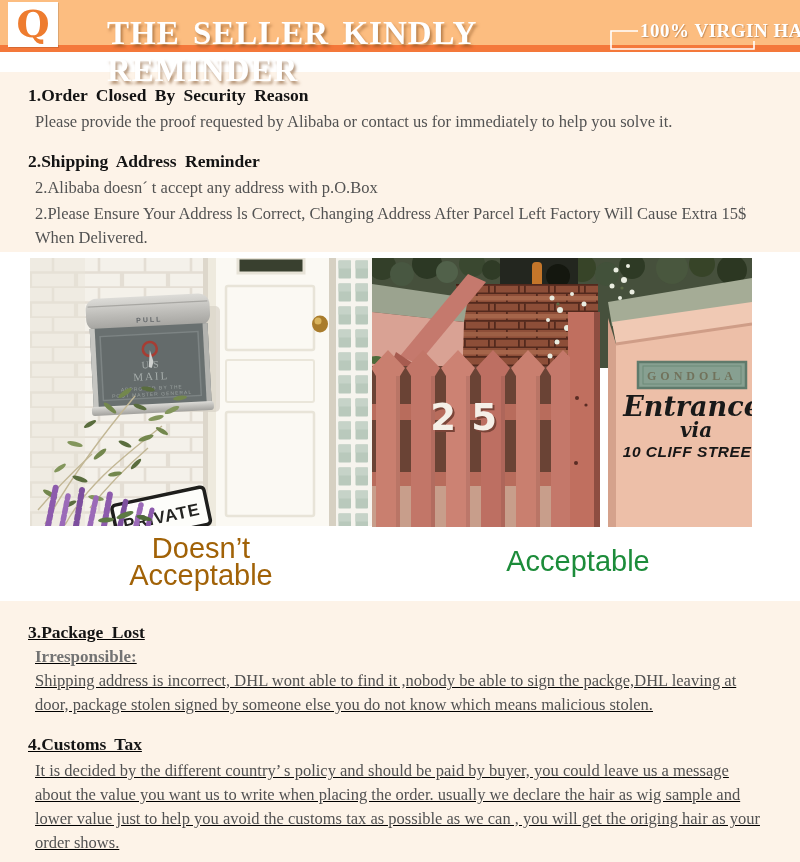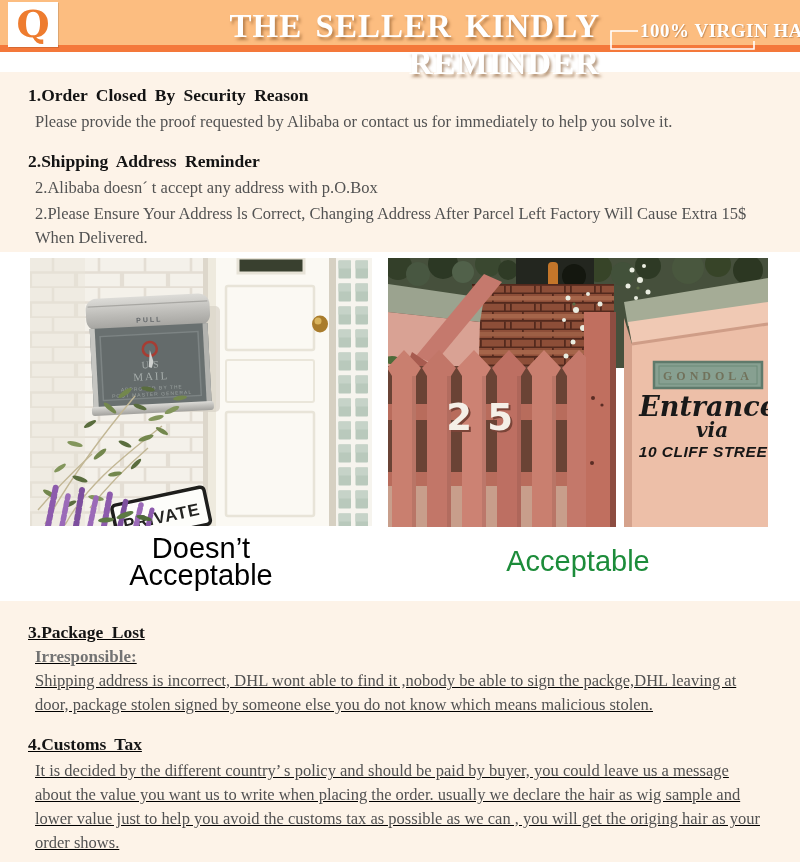--- a/index.html
+++ b/index.html
@@ -4,44 +4,44 @@
 <style>
   html,body{margin:0;padding:0;}
   .page{width:800px;height:862px;background:#fdf3e8;position:relative;overflow:hidden;
         font-family:"Liberation Serif",serif;}
   
   .band{position:relative;width:800px;height:45px;background:#fcbd80;}
   .strip{width:800px;height:7px;background:#f4783a;}
   .gap{width:800px;height:20px;background:#ffffff;}
   .logo{position:absolute;left:8px;top:2px;width:50px;height:45px;background:#fff;
         box-shadow:1px 1px 0 rgba(0,0,0,.12);display:flex;align-items:center;justify-content:center;z-index:2;}
-  .banner-title{position:absolute;left:100px;top:8px;width:500px;margin:0;text-align:right;
+  .banner-title{position:absolute;left:100px;top:8px;width:500px;margin:7px;text-align:left;
         font-size:33px;font-weight:bold;color:#fff;letter-spacing:1px;word-spacing:4px;
         text-shadow:2px 3px 3px rgba(125,75,30,.55);font-family:"Liberation Serif",serif;}
   .badge{position:absolute;right:16px;top:18px;width:178px;height:34px;}
   .badge-text{position:absolute;left:34px;top:2px;font-size:19px;font-weight:bold;color:#fff;
         letter-spacing:.5px;font-family:"Liberation Serif",serif;white-space:nowrap;
         text-shadow:1px 1px 1px rgba(125,75,30,.4);}
   .badge svg{position:absolute;left:0;top:0;}
   
   .content{padding:12px 18px 0 18px;}
   .content2{padding:20px 18px 0 18px;text-decoration:underline;}
   h2.sec{margin:0 0 4px 10px;font-size:17.5px;line-height:22px;color:#141414;
         word-spacing:4px;font-family:"Liberation Serif",serif;}
   .sub{margin:2px 0 2px 17px;font-size:17px;font-weight:bold;color:#737373;word-spacing:2px;}
   p.body{margin:0 16px 2px 17px;max-width:752px;font-size:16.5px;line-height:24px;color:#525252;}
   .mt{margin-top:16px;}
   
   .photo-band{margin-top:0;background:#fff;width:800px;height:349px;box-sizing:border-box;
         padding:6px 0 0 0;}
   .photos{display:flex;padding:0 0 0 30px;}
   figure{margin:0;line-height:0;}
-  .fig-right{margin-left:16px;}
+  .fig-right{}
   .caps-row{display:flex;padding-left:30px;margin-top:8px;font-family:"Liberation Sans",sans-serif;}
-  .cap-left{width:342px;text-align:center;color:#000000;font-size:29px;line-height:27px;}
+  .cap-left{width:342px;text-align:center;color:#a16207;font-size:29px;line-height:27px;}
   .cap-right{width:380px;margin-left:16px;text-align:center;color:#1c8c3a;font-size:29px;
         line-height:27px;padding-top:13px;}
   svg text{user-select:none;}
 </style>
 </head>
 <body>
 
 <div class="page">
 
   <header class="band">

